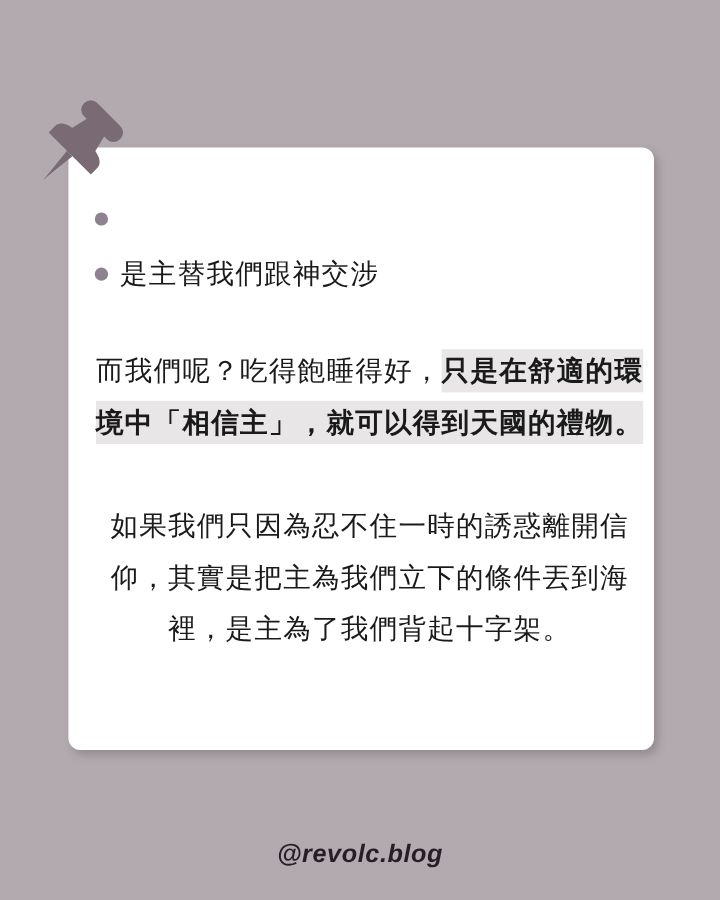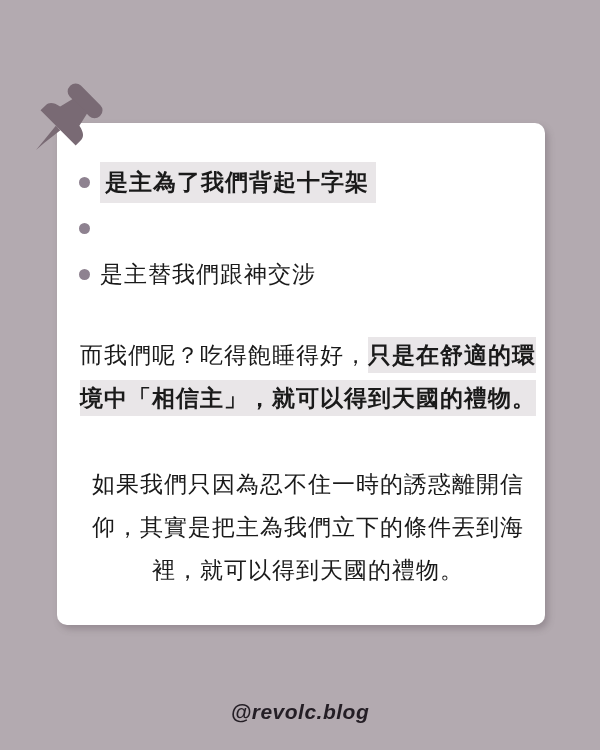--- a/index.html
+++ b/index.html
@@ -105,29 +105,25 @@
     <path d="M39,22 h22 l4,17 h-30 z"></path>
     <path d="M35,38 h30 c8,1.5 12,5 12,10 v8 H23 v-8 c0,-5 4,-8.5 12,-10 z"></path>
     <path d="M46.5,56 h7 L51,78 50,90 48.8,78 z"></path>
   </g>
 </svg>
 
 <div class="card">
   <ul class="bullet-list">
     <li class="bullet-item">
       <span class="bullet-dot"></span>
-      <span class="cn-text bullet-text hl">是主為了我們背起十字架</span>
-    </li>
-    <li class="bullet-item">
-      <span class="bullet-dot"></span>
     </li>
     <li class="bullet-item">
       <span class="bullet-dot"></span>
       <span class="cn-text bullet-text">是主替我們跟神交涉</span>
     </li>
   </ul>
 
   <p class="cn-text para para-1"><span>而我們呢？吃得飽睡得好，</span><span class="hl-run">只是在舒適的環境中「相信主」，就可以得到天國的禮物。</span></p>
 
-  <p class="cn-text para para-2">如果我們只因為忍不住一時的誘惑離開信仰，其實是把主為我們立下的條件丟到海裡，就可以得到天國的禮物。</p>
+  <p class="cn-text para para-2">如果我們只因為忍不住一時的誘惑離開信仰，其實是把主為我們立下的條件丟到海裡，是主為了我們背起十字架。</p>
 </div>
 
 <div class="footer">@revolc.blog</div>
 
 </body></html>

